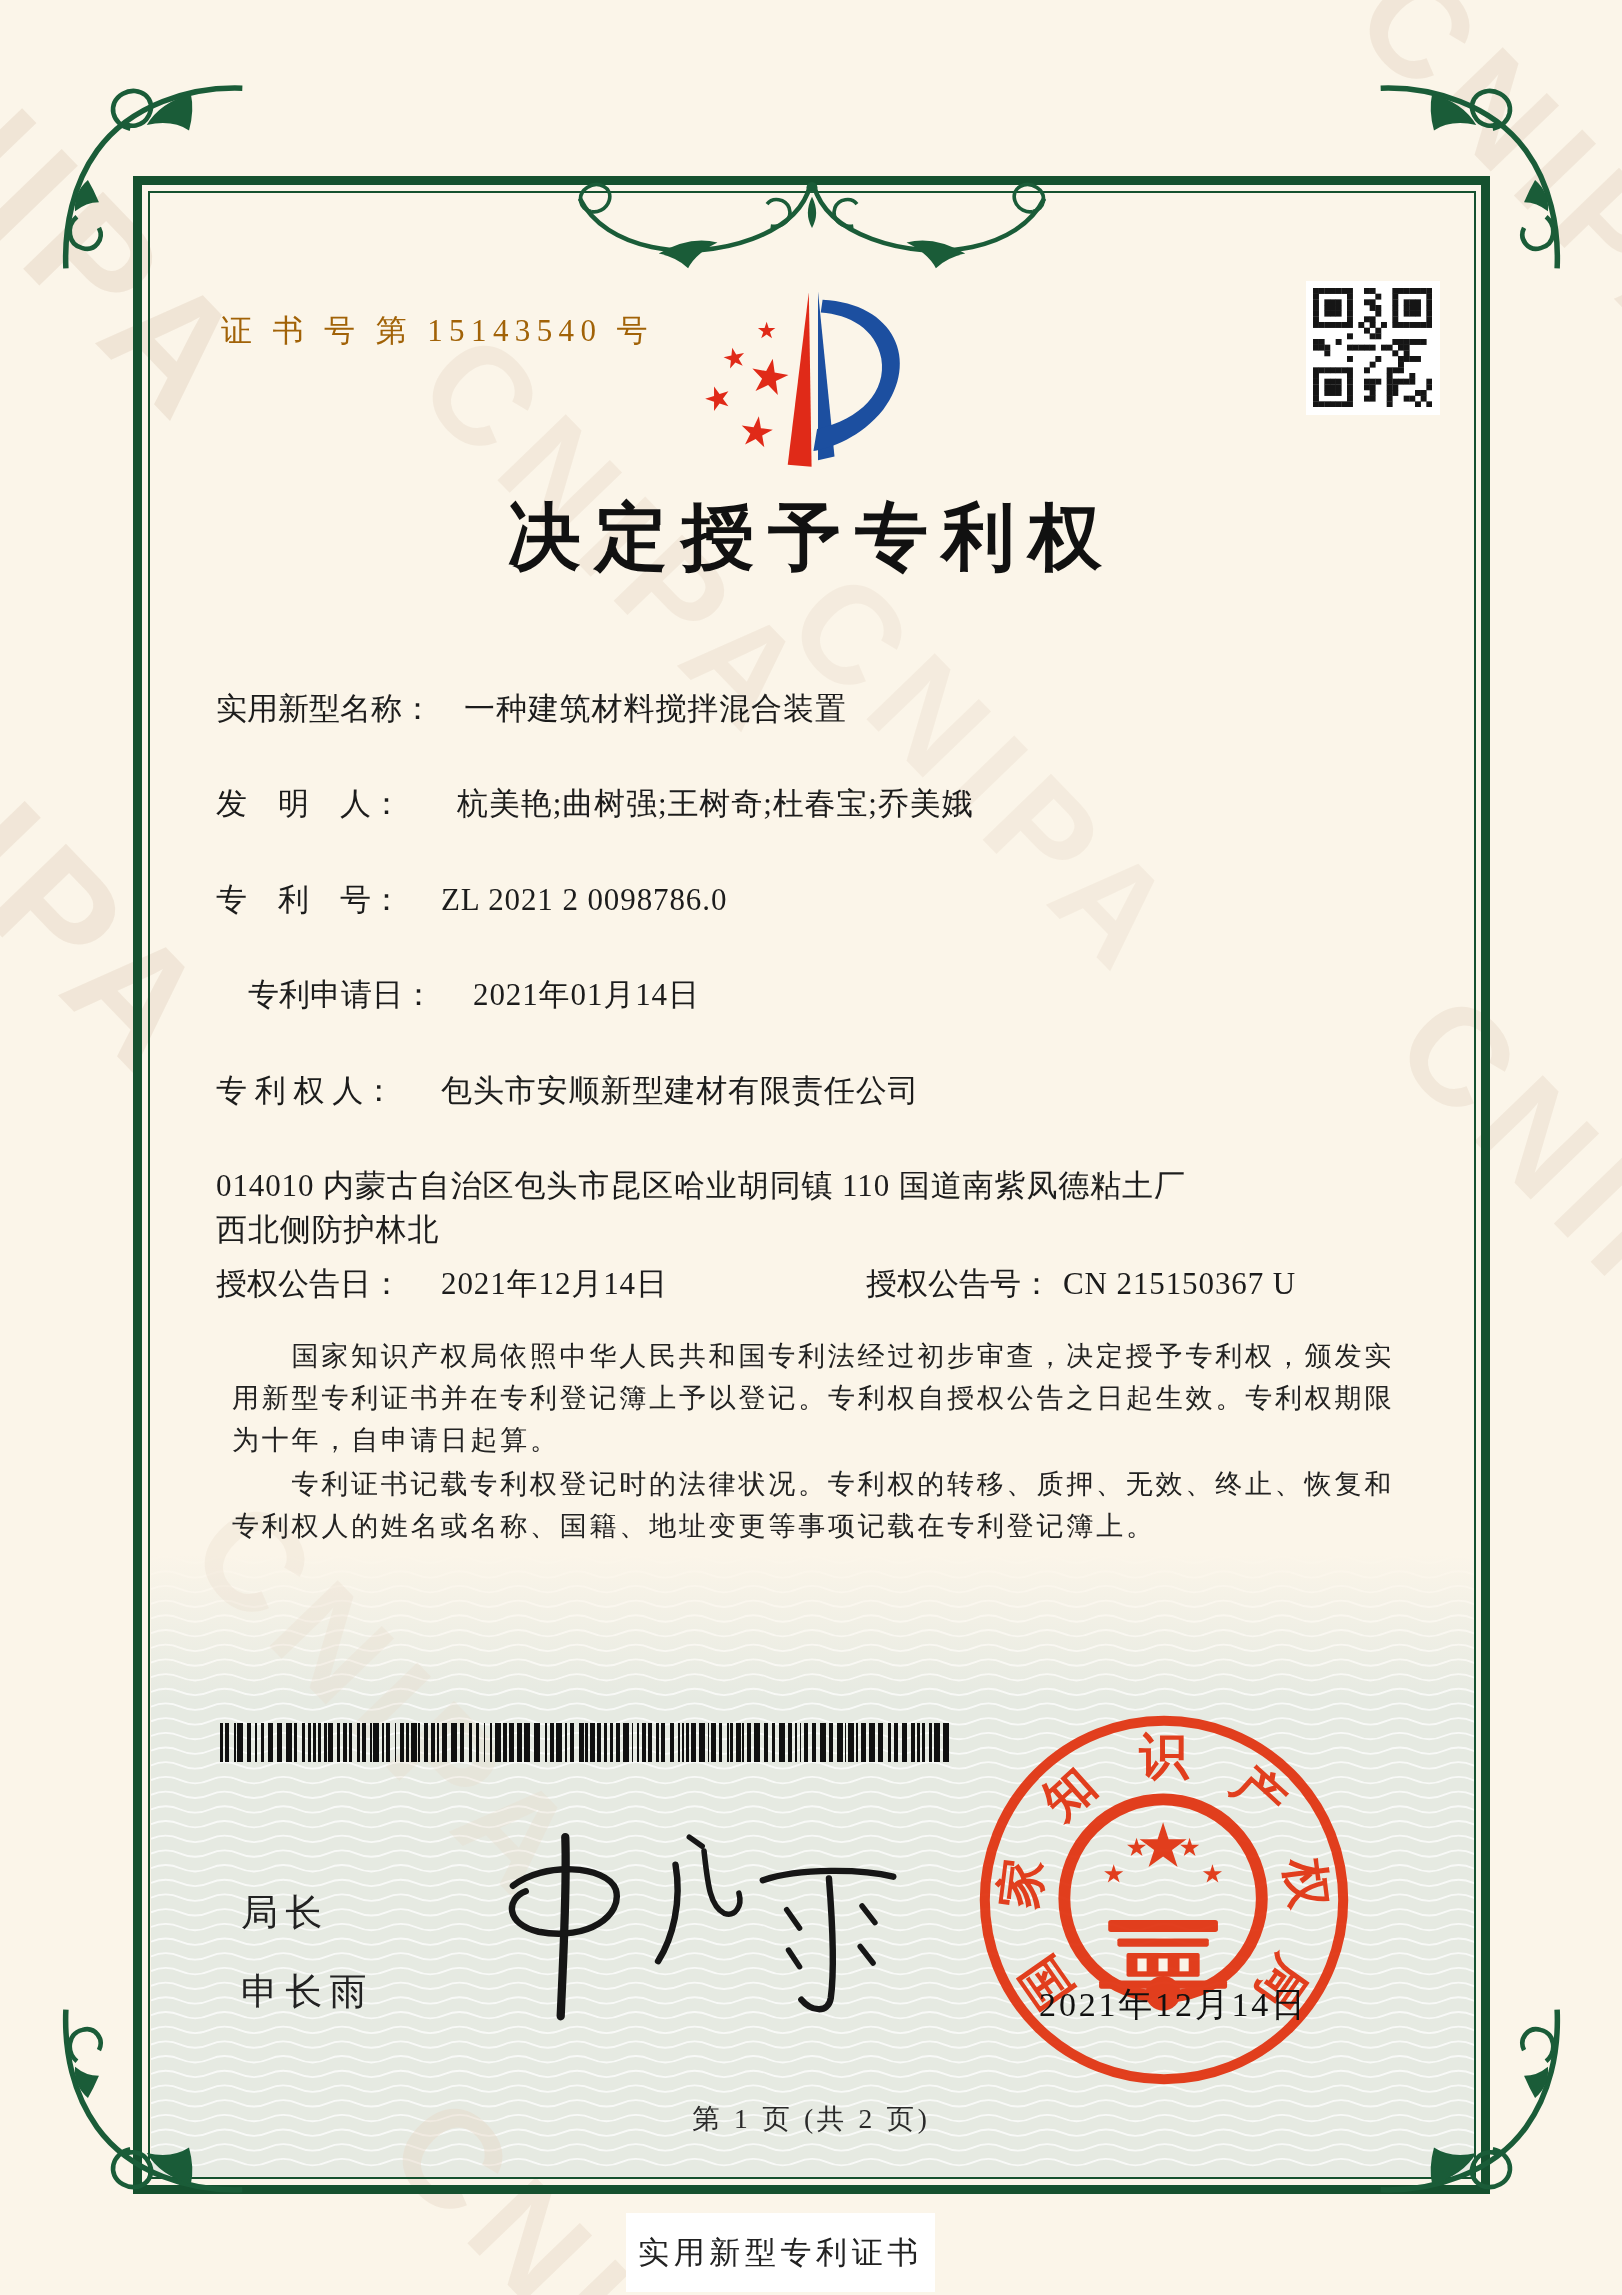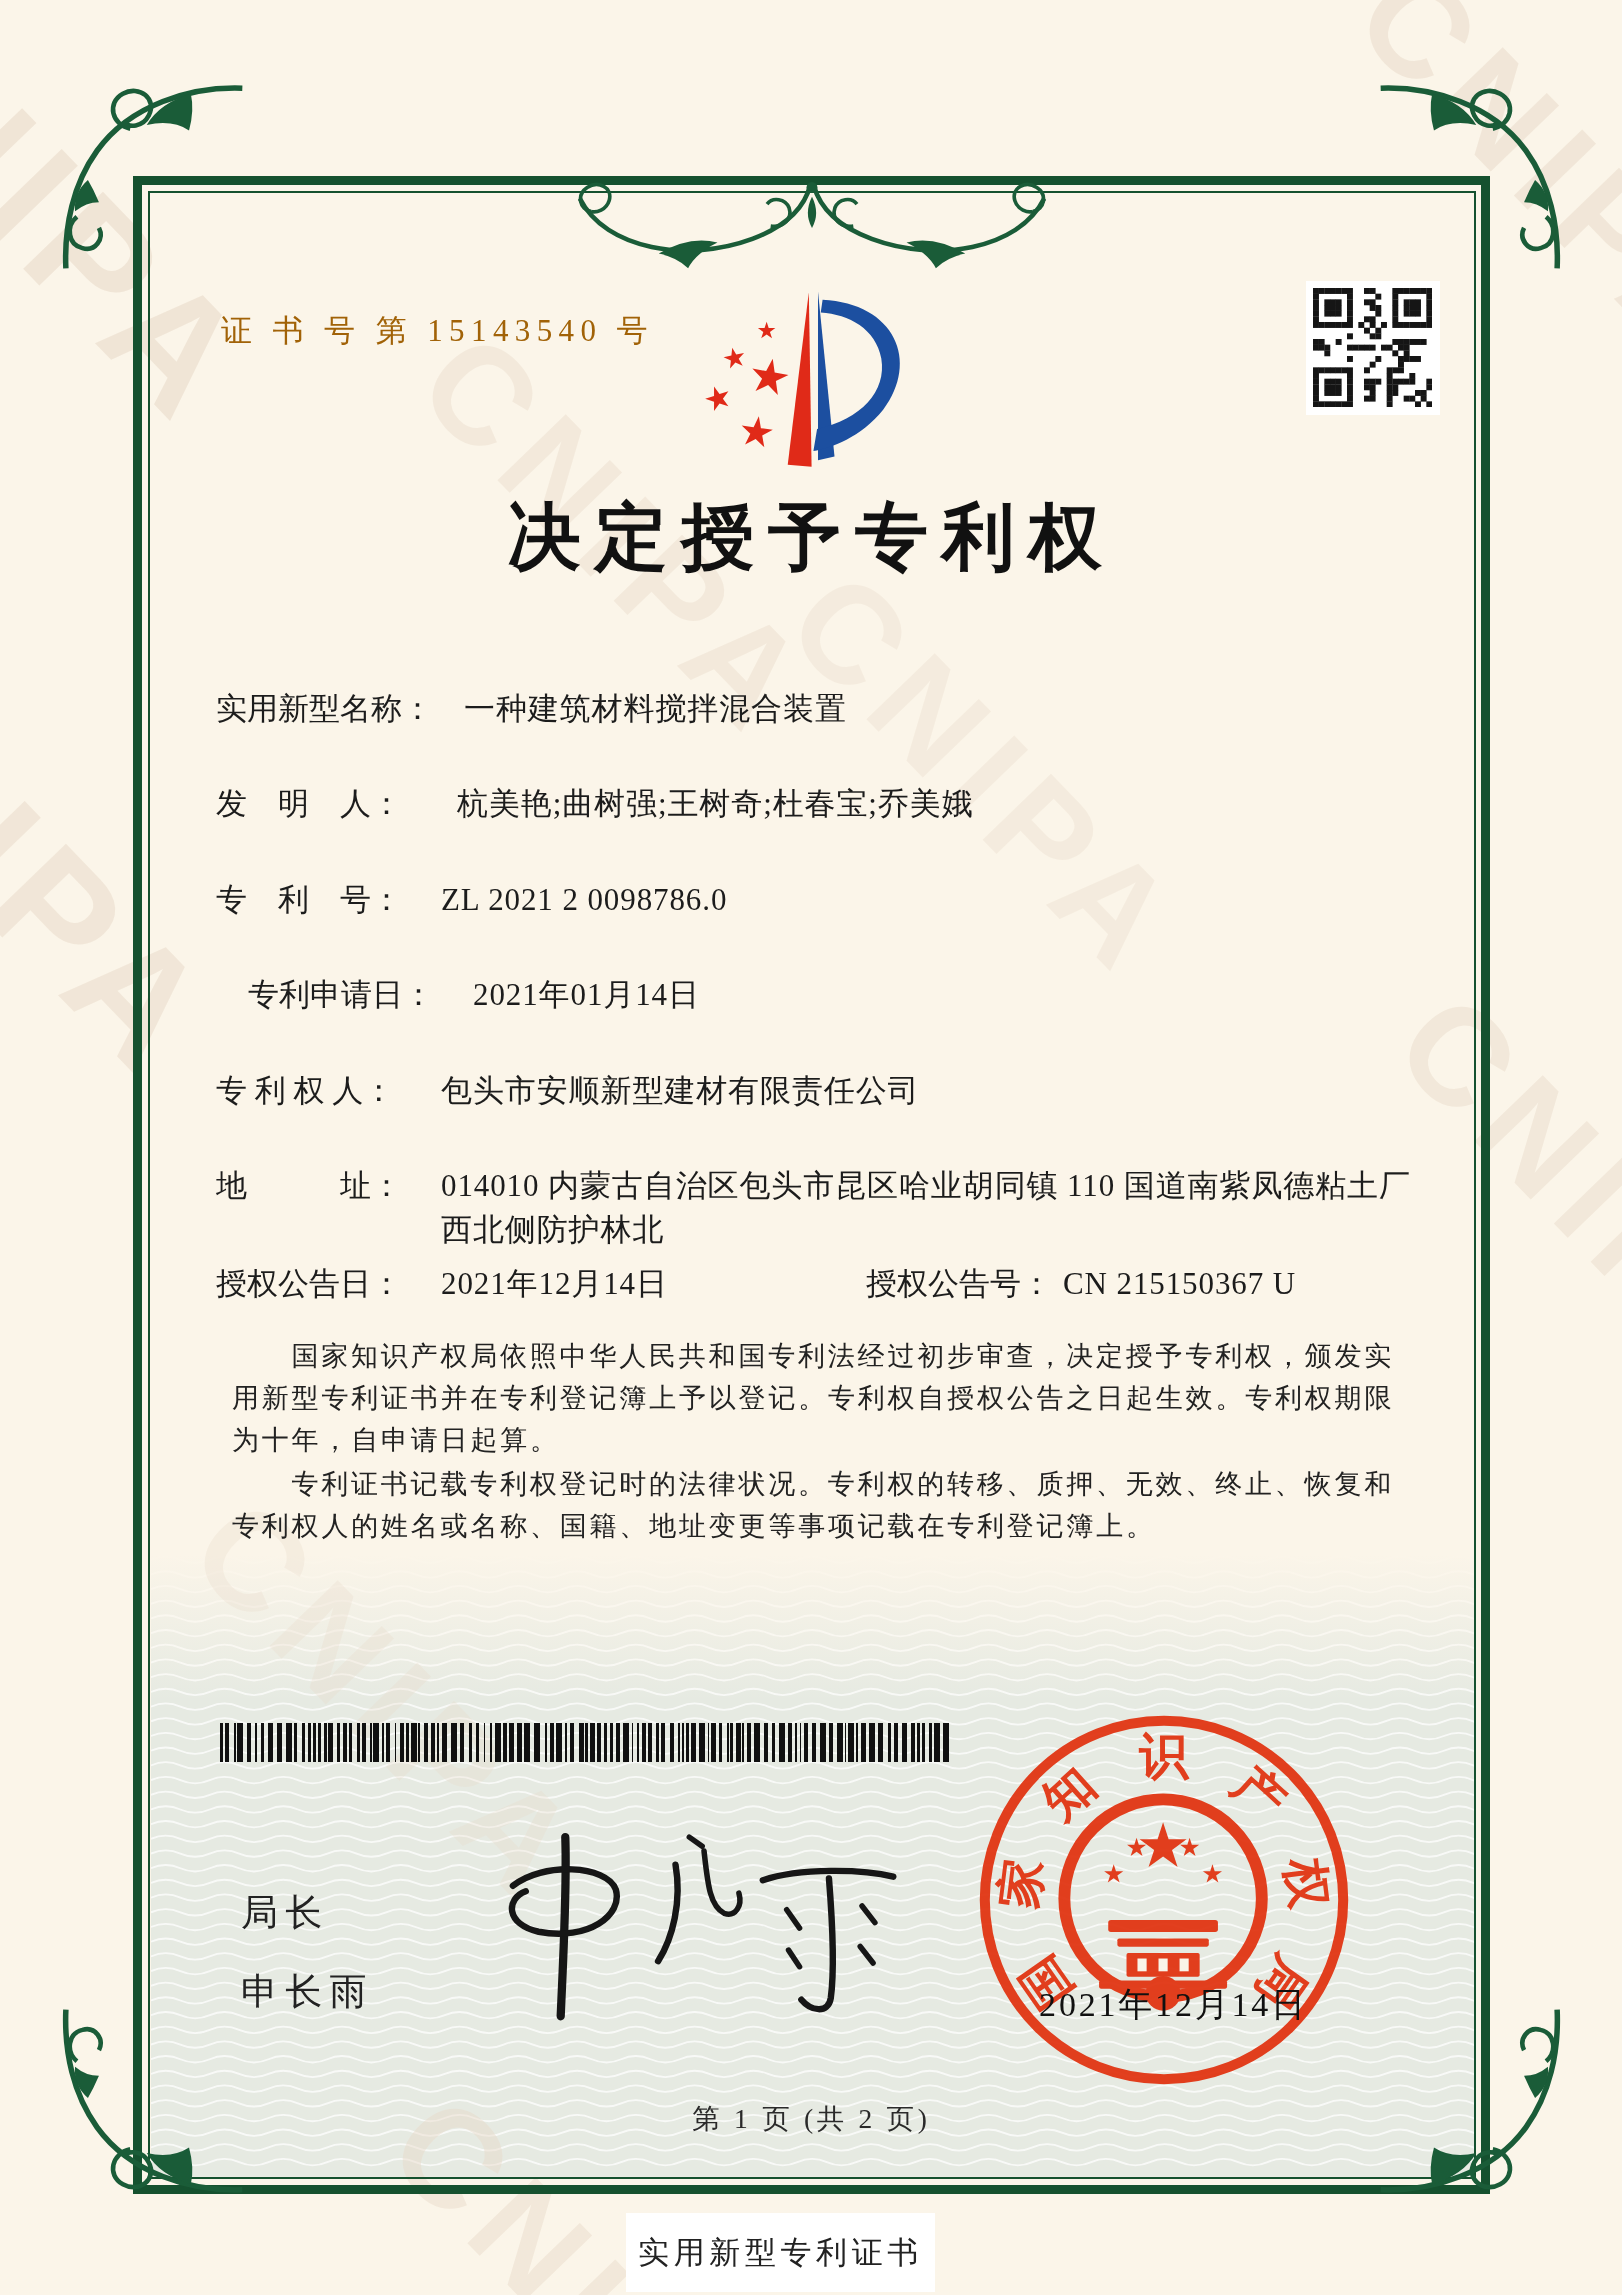--- a/index.html
+++ b/index.html
@@ -394,21 +394,20 @@
 </div>
 <div class="row" style="top:973px;margin-left:32px;">
   <span class="lbl">专利申请日：</span>
   <span class="val">2021年01月14日</span>
 </div>
 <div class="row" style="top:1069px;">
   <span class="lbl">专 利 权 人：</span>
   <span class="val">包头市安顺新型建材有限责任公司</span>
 </div>
 <div class="row" style="top:1164px;">
-  <span class="lbl">地　　　址：</span>
   <span class="val addr">014010 内蒙古自治区包头市昆区哈业胡同镇 110 国道南紫凤德粘土厂西北侧防护林北</span>
 </div>
 <div class="row" style="top:1262px;">
   <span class="lbl">授权公告日：</span>
   <span class="val">2021年12月14日</span>
   <span class="grant-no-pair">
     <span class="lbl">授权公告号：</span>
     <span class="val">CN 215150367 U</span>
   </span>
 </div>

